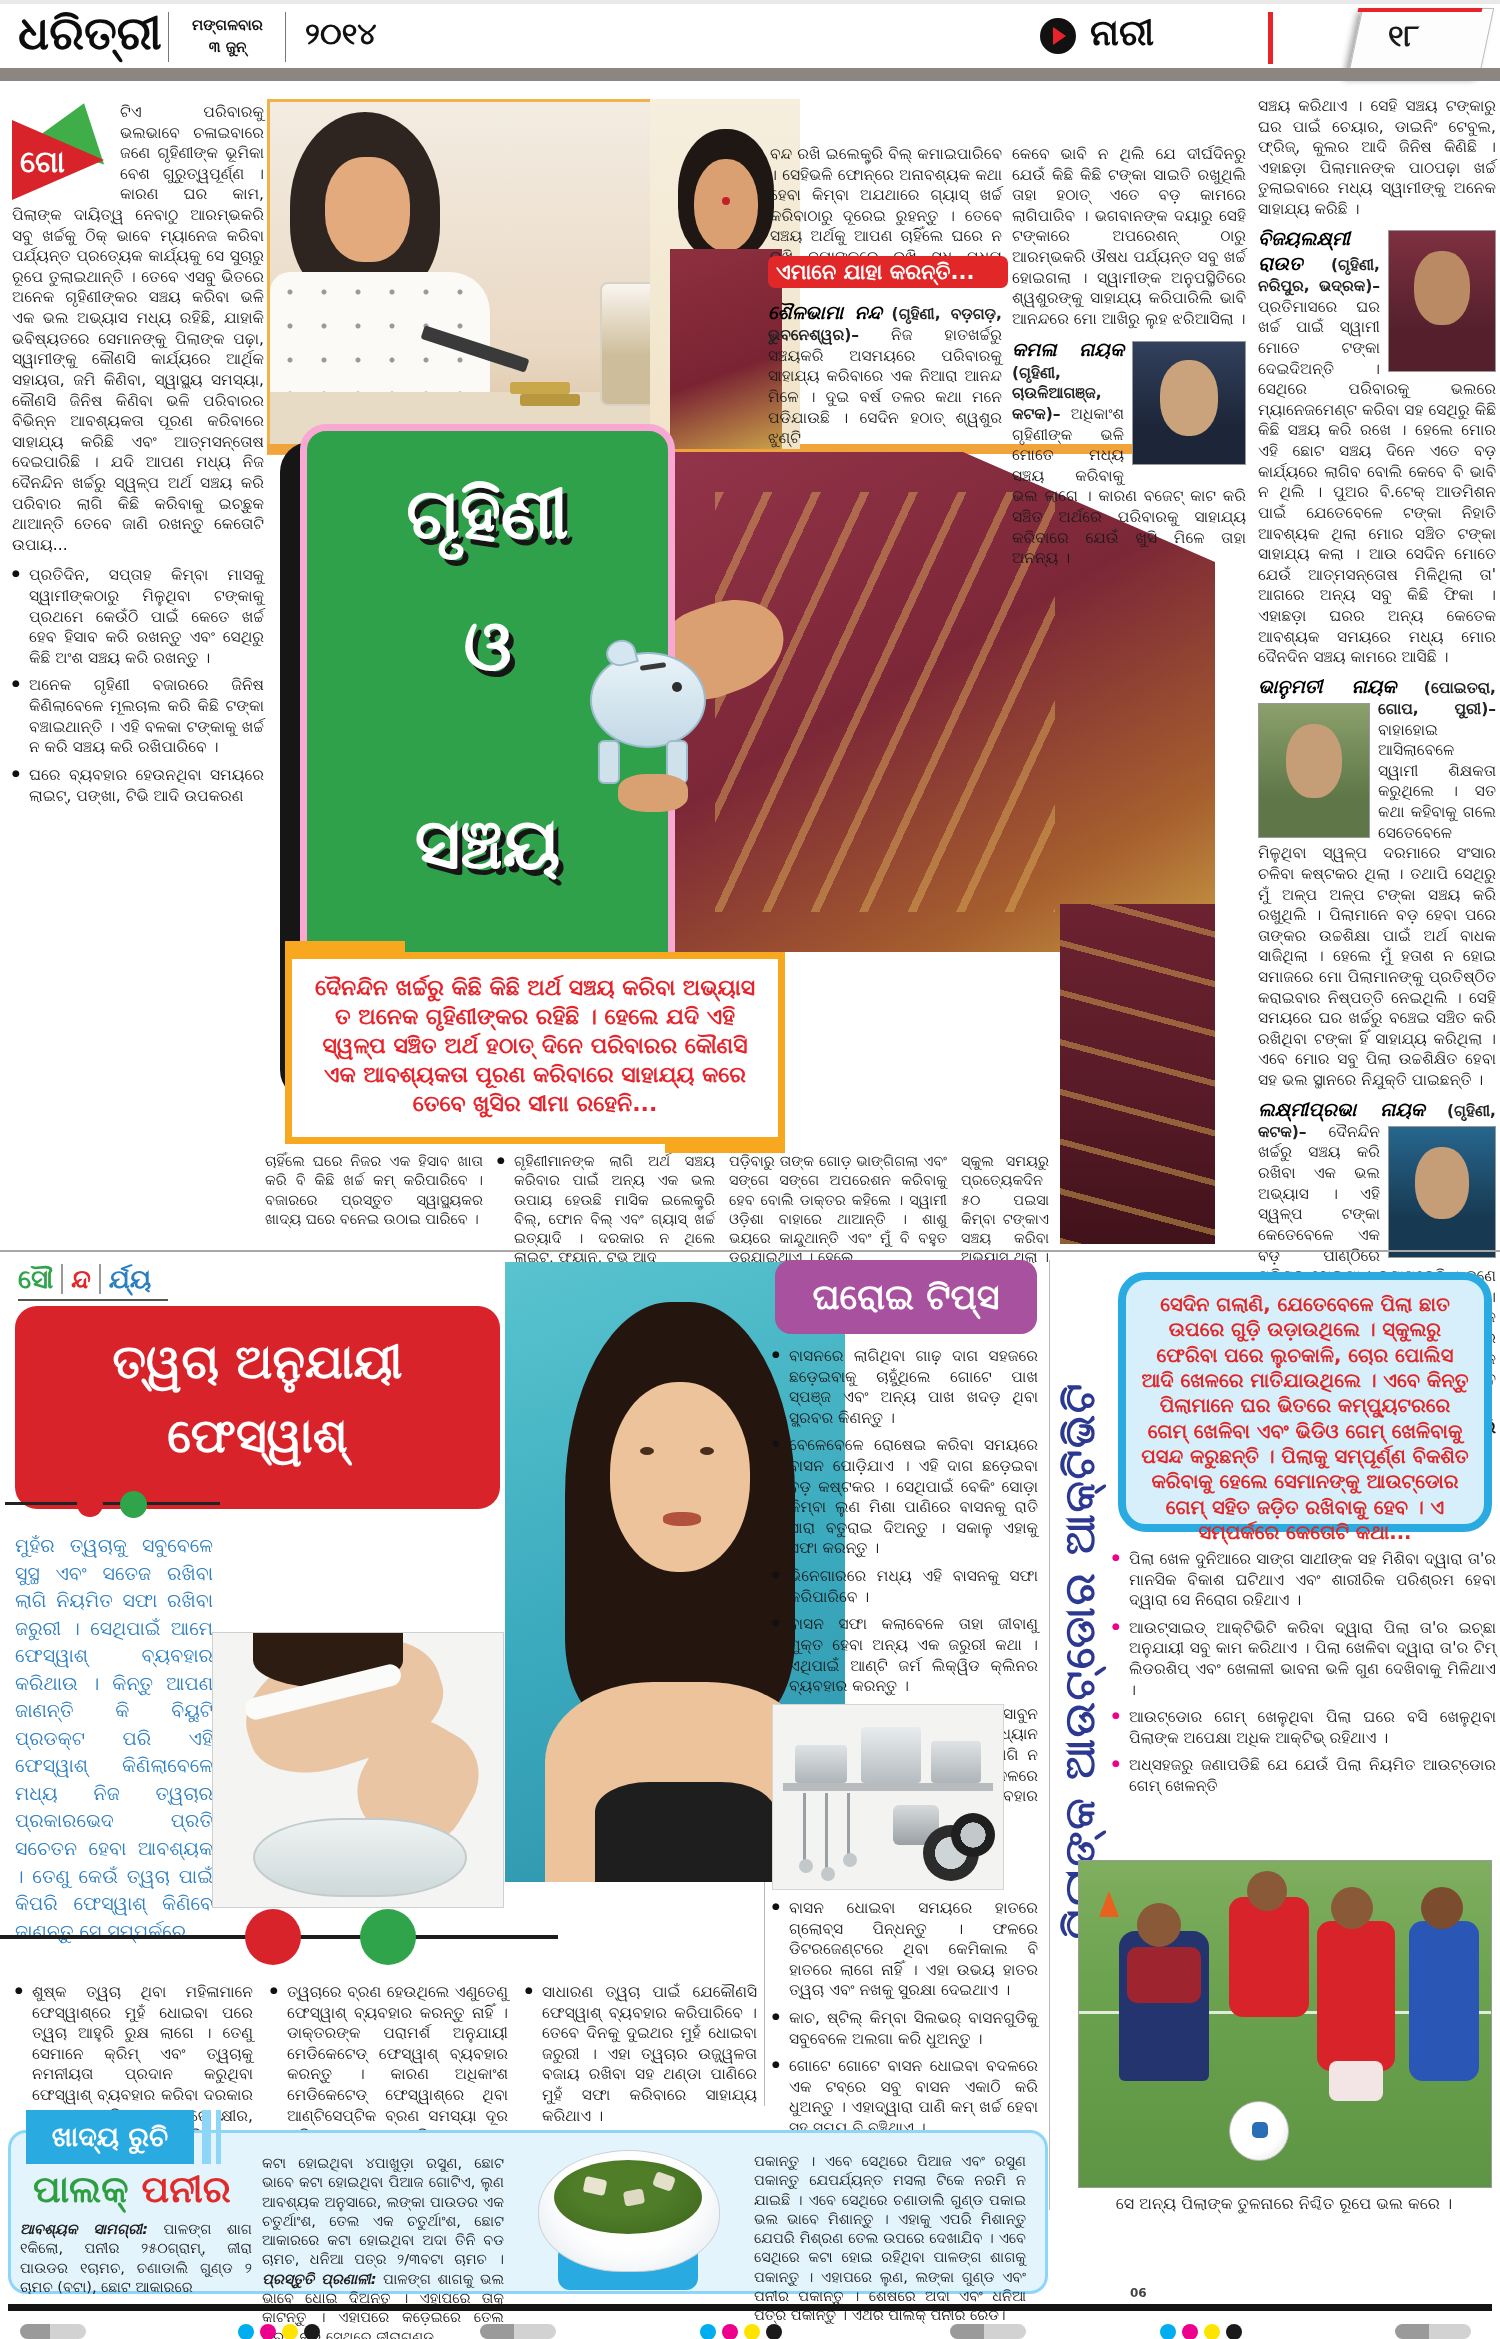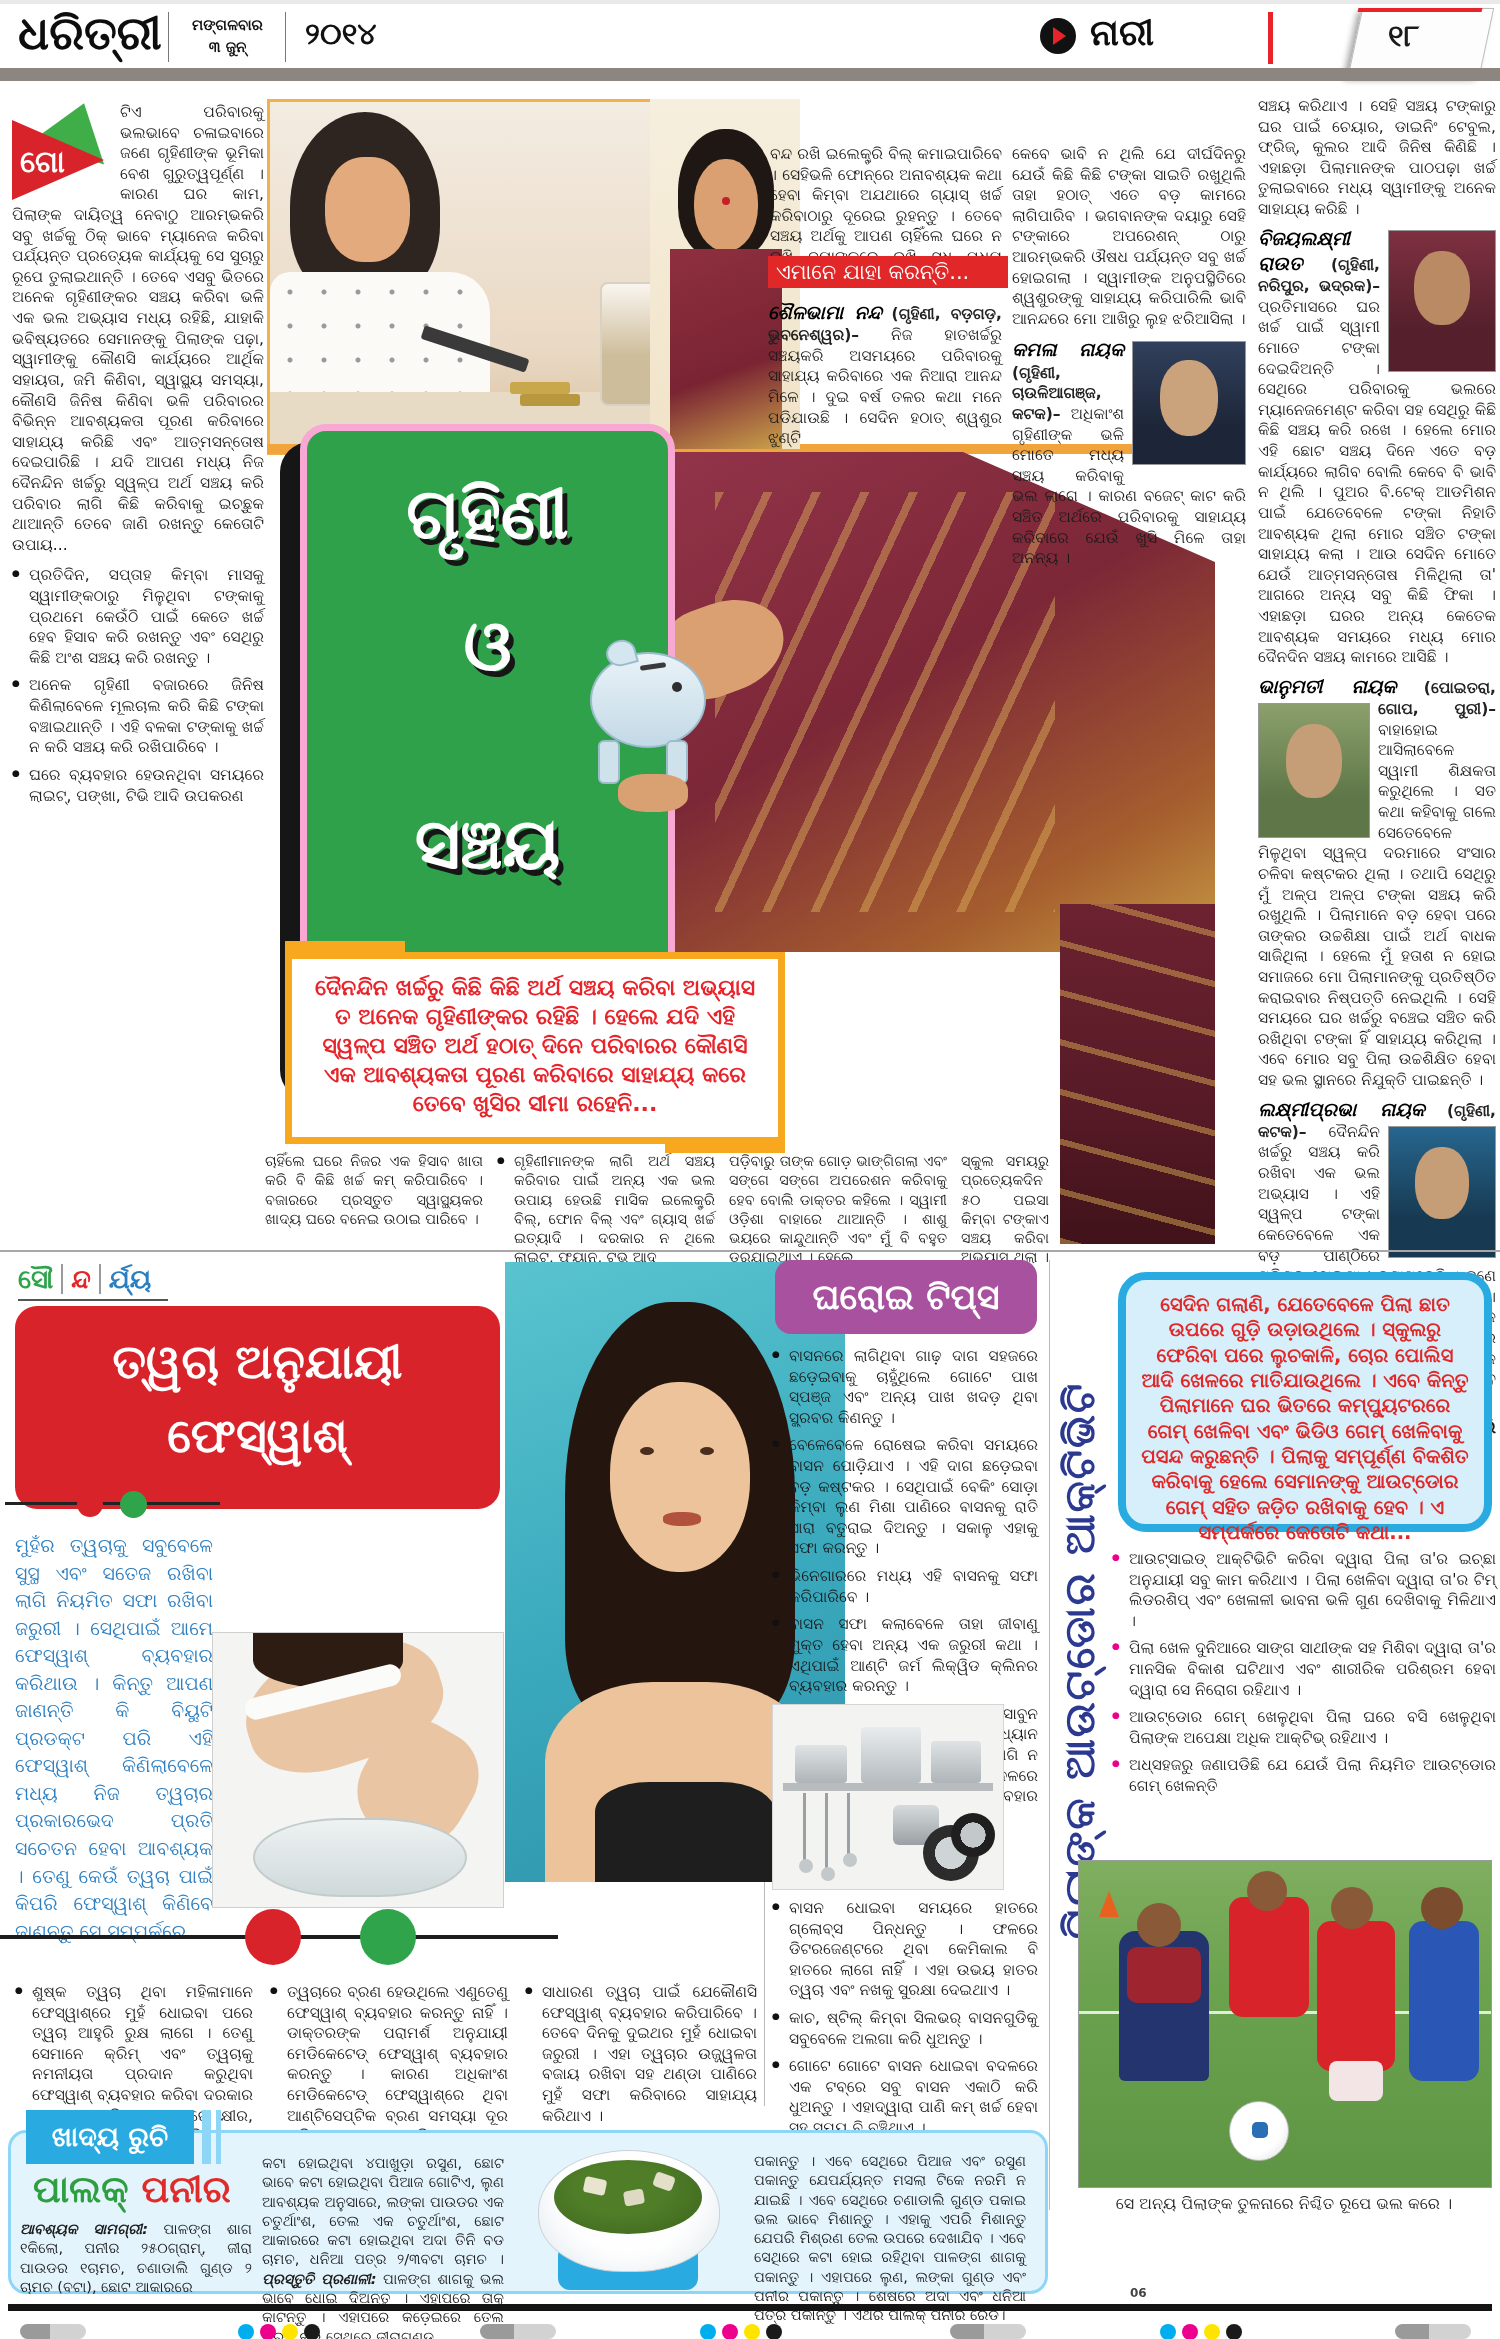--- a/index.html
+++ b/index.html
@@ -12,21 +12,21 @@
   .bul.pink:before{color:#ec008c;}
   .pname{font-weight:bold;font-style:italic;font-size:19px;color:#000;}
   .ploc{font-weight:bold;color:#222;}
   .photo{overflow:hidden;}
   .rule-v{width:1px;background:#b9b9b9;}
   .rule-h{height:2px;background:#a8a8a8;}
   .dot{border-radius:50%;position:absolute;}
   .capsule{position:absolute;height:15px;border-radius:8px;background:linear-gradient(90deg,#9a9a9a 0 45%,#d2d2d2 45% 100%);}
   .cmyk{position:absolute;width:16px;height:16px;border-radius:50%;}
   .headline-line{color:#fff;font-weight:bold;text-align:center;text-shadow:5px 6px 0 #161616;line-height:1;}
-  .banner{background:#e12727;color:#fff;font-weight:normal;font-size:21px;padding:4px 8px;}
+  .banner{background:#e12727;color:#fff;font-weight:bold;font-size:21px;padding:4px 8px;border-radius:7px;}
   .tag-letter{font-weight:bold;font-size:26px;padding:0 8px;border-right:2px solid #9a9a9a;}
   .boxtitle{color:#fff;font-weight:bold;text-align:center;}
 </style>
 </head>
 <body>
 
 <div id="page">
 
   <div class="abs" style="left:18px;top:2px;width:150px;height:60px;font-size:46px;font-weight:bold;color:#0d0d0d;">ଧରିତ୍ରୀ</div>
   <div class="abs" style="left:168px;top:8px;width:1px;height:50px;background:#777;"></div>
@@ -244,22 +244,22 @@
     <p class="bul">ଗୋଟେ ଗୋଟେ ବାସନ ଧୋଇବା ବଦଳରେ ଏକ ଟବ୍‌ରେ ସବୁ ବାସନ ଏକାଠି କରି ଧୁଅନ୍ତୁ । ଏହାଦ୍ୱାରା ପାଣି କମ୍ ଖର୍ଚ୍ଚ ହେବା ସହ ସମୟ ବି ବଞ୍ଚିଥାଏ ।</p>
   </div>
 
   <div class="abs" style="left:1055px;top:1935px;width:672px;height:56px;transform:rotate(-90deg);transform-origin:0 0;font-size:42px;font-weight:bold;color:#2b3990;letter-spacing:2px;white-space:nowrap;">ପିଲାଙ୍କ ଆଉଟ୍‌ଡୋର ଆକ୍ଟିଭିଟି</div>
 
   <div class="abs" style="left:1118px;top:1268px;width:374px;height:260px;background:#d6effb;border:8px solid #29abe2;border-radius:28px;box-sizing:border-box;">
     <div style="padding:12px 14px;color:#e12727;font-weight:bold;font-size:19.5px;line-height:1.3;text-align:center;">ସେଦିନ ଗଲାଣି, ଯେତେବେଳେ ପିଲା ଛାତ ଉପରେ ଗୁଡ଼ି ଉଡ଼ାଉଥିଲେ । ସ୍କୁଲରୁ ଫେରିବା ପରେ ଲୁଚକାଳି, ଚୋର ପୋଲିସ ଆଦି ଖେଳରେ ମାତିଯାଉଥିଲେ । ଏବେ କିନ୍ତୁ ପିଲାମାନେ ଘର ଭିତରେ କମ୍ପ୍ୟୁଟରରେ ଗେମ୍ ଖେଳିବା ଏବଂ ଭିଡିଓ ଗେମ୍ ଖେଳିବାକୁ ପସନ୍ଦ କରୁଛନ୍ତି । ପିଲାକୁ ସମ୍ପୂର୍ଣ୍ଣ ବିକଶିତ କରିବାକୁ ହେଲେ ସେମାନଙ୍କୁ ଆଉଟ୍‌ଡୋର ଗେମ୍ ସହିତ ଜଡ଼ିତ ରଖିବାକୁ ହେବ । ଏ ସମ୍ପର୍କରେ କେତୋଟି କଥା...</div>
   </div>
 
   <div class="abs col" style="left:1112px;top:1545px;width:384px;">
+    <p class="bul pink">ପିଲା ଖେଳ ଦୁନିଆରେ ସାଙ୍ଗ ସାଥୀଙ୍କ ସହ ମିଶିବା ଦ୍ୱାରା ତା'ର ମାନସିକ ବିକାଶ ଘଟିଥାଏ ଏବଂ ଶାରୀରିକ ପରିଶ୍ରମ ହେବା ଦ୍ୱାରା ସେ ନିରୋଗ ରହିଥାଏ ।</p>
     <p class="bul pink">ଆଉଟ୍‌ସାଇଡ୍ ଆକ୍ଟିଭିଟି କରିବା ଦ୍ୱାରା ପିଲା ତା'ର ଇଚ୍ଛା ଅନୁଯାୟୀ ସବୁ କାମ କରିଥାଏ । ପିଲା ଖେଳିବା ଦ୍ୱାରା ତା'ର ଟିମ୍ ଲିଡରଶିପ୍ ଏବଂ ଖେଳାଳୀ ଭାବନା ଭଳି ଗୁଣ ଦେଖିବାକୁ ମିଳିଥାଏ ।</p>
-    <p class="bul pink">ପିଲା ଖେଳ ଦୁନିଆରେ ସାଙ୍ଗ ସାଥୀଙ୍କ ସହ ମିଶିବା ଦ୍ୱାରା ତା'ର ମାନସିକ ବିକାଶ ଘଟିଥାଏ ଏବଂ ଶାରୀରିକ ପରିଶ୍ରମ ହେବା ଦ୍ୱାରା ସେ ନିରୋଗ ରହିଥାଏ ।</p>
     <p class="bul pink">ଆଉଟ୍‌ଡୋର ଗେମ୍ ଖେଳୁଥିବା ପିଲା ଘରେ ବସି ଖେଳୁଥିବା ପିଲାଙ୍କ ଅପେକ୍ଷା ଅଧିକ ଆକ୍ଟିଭ୍ ରହିଥାଏ ।</p>
     <p class="bul pink">ଅଧ୍ସହଜରୁ ଜଣାପଡିଛି ଯେ ଯେଉଁ ପିଲା ନିୟମିତ ଆଉଟ୍‌ଡୋର ଗେମ୍ ଖେଳନ୍ତି</p>
   </div>
 
   <div class="abs photo" style="left:1078px;top:1856px;width:412px;height:326px;border:1px solid #9b9b9b;background:linear-gradient(180deg,#7fae5f 0%,#6ba24e 40%,#5d9544 100%);">
     <div style="position:absolute;left:0;top:150px;width:100%;height:3px;background:rgba(255,255,255,.8);"></div>
     <div style="position:absolute;left:20px;top:30px;width:0;height:0;border-left:10px solid transparent;border-right:10px solid transparent;border-bottom:26px solid #e8611f;"></div>
     <div style="position:absolute;left:40px;top:70px;width:90px;height:150px;background:#24346e;border-radius:16px 16px 6px 6px;"></div>
     <div style="position:absolute;left:58px;top:42px;width:44px;height:44px;background:#8a5a38;border-radius:50%;"></div>
     <div style="position:absolute;left:48px;top:86px;width:74px;height:56px;background:#9e2430;border-radius:10px;"></div>

